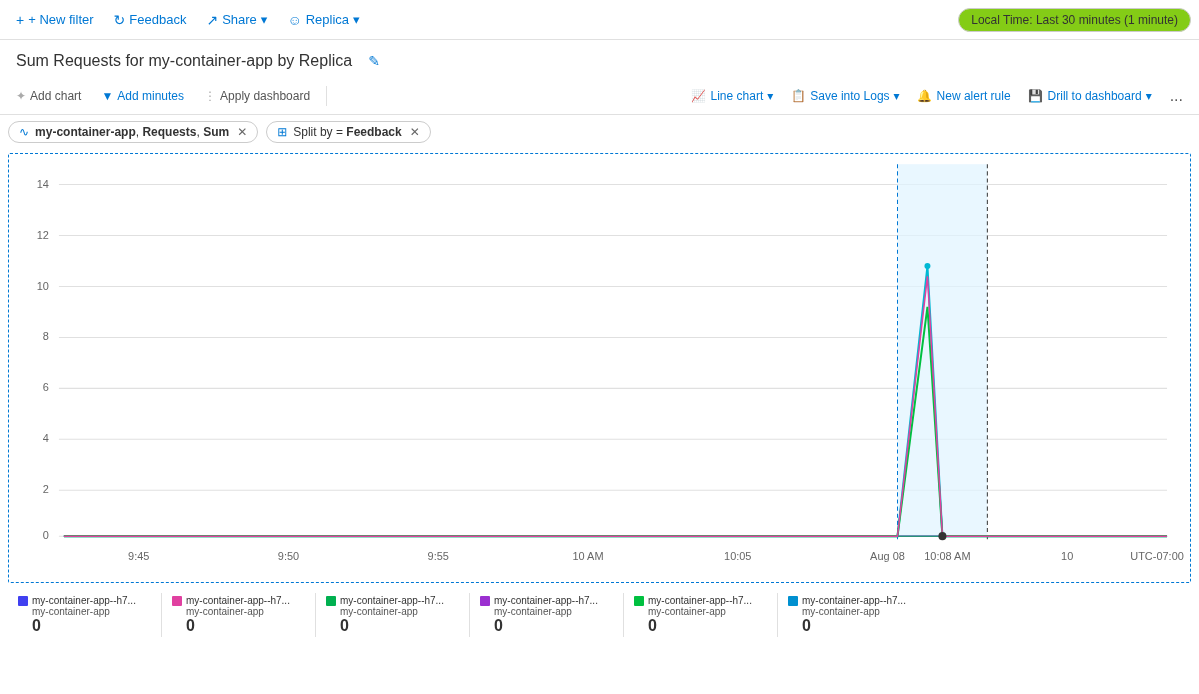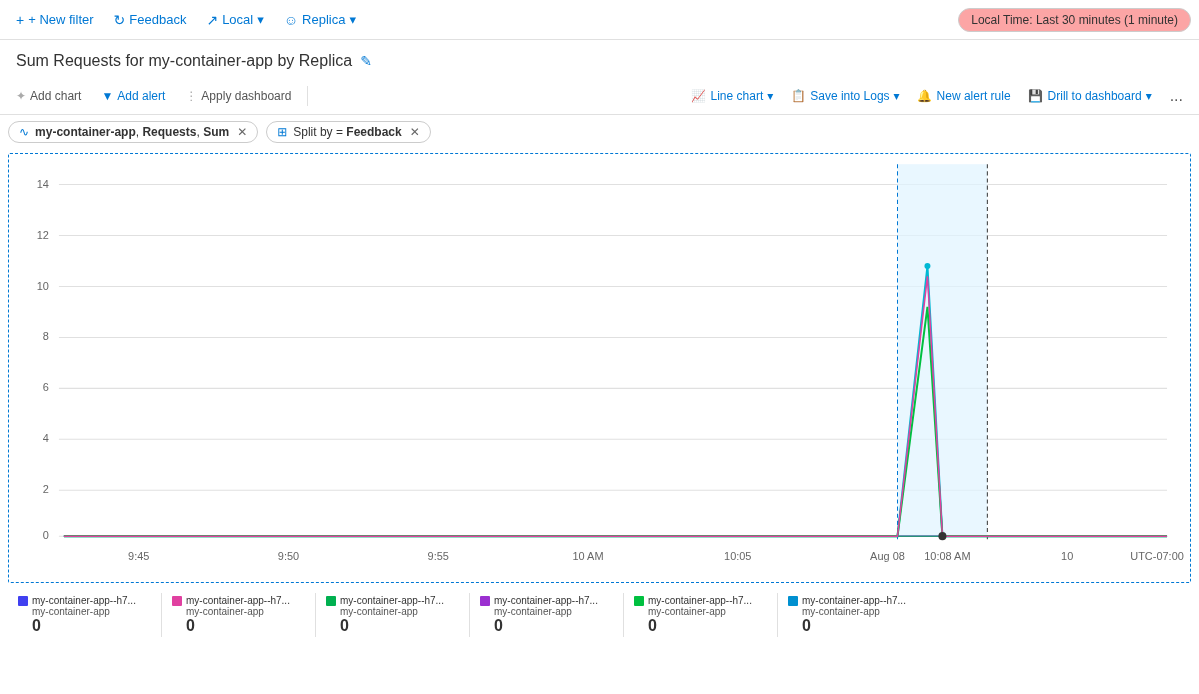--- a/index.html
+++ b/index.html
@@ -3,24 +3,24 @@
   <meta charset="utf-8">
   <style>
     * { box-sizing: border-box; margin: 0; padding: 0; }
     body { font-family: 'Segoe UI', sans-serif; font-size: 13px; background: #fff; color: #333; width: 1199px; height: 694px; overflow: hidden; }
 
     
     .top-bar { display: flex; align-items: center; height: 40px; border-bottom: 1px solid #e0e0e0; padding: 0 8px; gap: 4px; }
     .top-bar-item { display: flex; align-items: center; gap: 4px; padding: 4px 8px; cursor: pointer; color: #0078d4; font-size: 13px; border-radius: 2px; }
     .top-bar-item .icon { font-size: 14px; }
     .top-bar-right { margin-left: auto; }
-    .time-button { border: 1px solid #ccc; border-radius: 12px; padding: 4px 12px; cursor: pointer; background: #fca5a5; font-size: 12px; color: #333; }
-
-    
-    .page-title-row { display: flex; align-items: center; padding: 12px 16px 8px 16px; gap: 8px; }
+    .time-button { border: 1px solid #ccc; border-radius: 12px; padding: 4px 12px; cursor: pointer; background: #84cc16; font-size: 12px; color: #333; }
+
+    
+    .page-title-row { display: flex; align-items: center; padding: 12px 16px 8px 16px; gap: 16px; }
     .page-title { font-size: 16px; color: #333; font-weight: 400; }
     .edit-icon { color: #0078d4; cursor: pointer; font-size: 14px; }
 
     
     .toolbar { display: flex; align-items: center; padding: 4px 8px; border-bottom: 1px solid #e0e0e0; gap: 4px; flex-wrap: wrap; }
     .toolbar-btn { display: flex; align-items: center; gap: 4px; padding: 5px 8px; cursor: pointer; border: none; background: none; font-size: 12px; color: #555; border-radius: 2px; }
     .toolbar-btn.primary { color: #0078d4; }
     .toolbar-separator { width: 1px; height: 20px; background: #e0e0e0; margin: 0 4px; }
     .toolbar-right { margin-left: auto; display: flex; align-items: center; gap: 2px; }
     .toolbar-btn-right { display: flex; align-items: center; gap: 4px; padding: 5px 8px; cursor: pointer; border: none; background: none; font-size: 12px; color: #0078d4; border-radius: 2px; }
@@ -53,21 +53,21 @@
   <div class="top-bar-item">
     <span class="icon">+</span>
     <span>+ New filter</span>
   </div>
   <div class="top-bar-item">
     <span class="icon">↻</span>
     <span>Feedback</span>
   </div>
   <div class="top-bar-item">
     <span class="icon">↗</span>
-    <span>Local</span>
+    <span>Share</span>
     <span>▾</span>
   </div>
   <div class="top-bar-item">
     <span class="icon">☺</span>
     <span>Replica</span>
     <span>▾</span>
   </div>
   <div class="top-bar-right">
     <button class="time-button">
       <span>Local Time: Last 30 minutes (1 minute)</span>
@@ -80,21 +80,21 @@
   <span class="edit-icon">✎</span>
 </div>
 
 <div class="toolbar">
   <button class="toolbar-btn">
     <span style="color:#aaa;">✦</span>
     <span>Add chart</span>
   </button>
   <button class="toolbar-btn primary">
     <span>▼</span>
-    <span>Add alert</span>
+    <span>Add minutes</span>
   </button>
   <button class="toolbar-btn">
     <span style="color:#aaa;">⋮</span>
     <span>Apply dashboard</span>
   </button>
   <div class="toolbar-separator"></div>
   <div class="toolbar-right">
     <button class="toolbar-btn-right">
       <span>📈</span>
       <span>Line chart</span>

